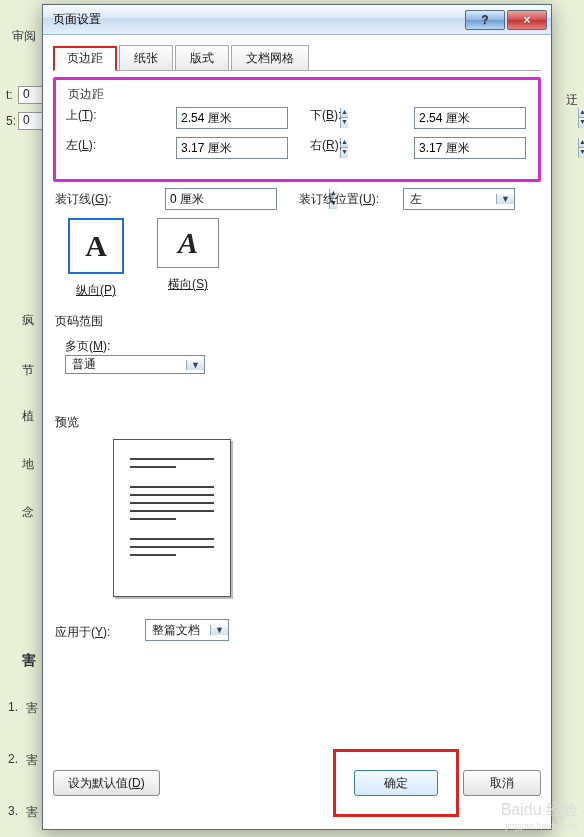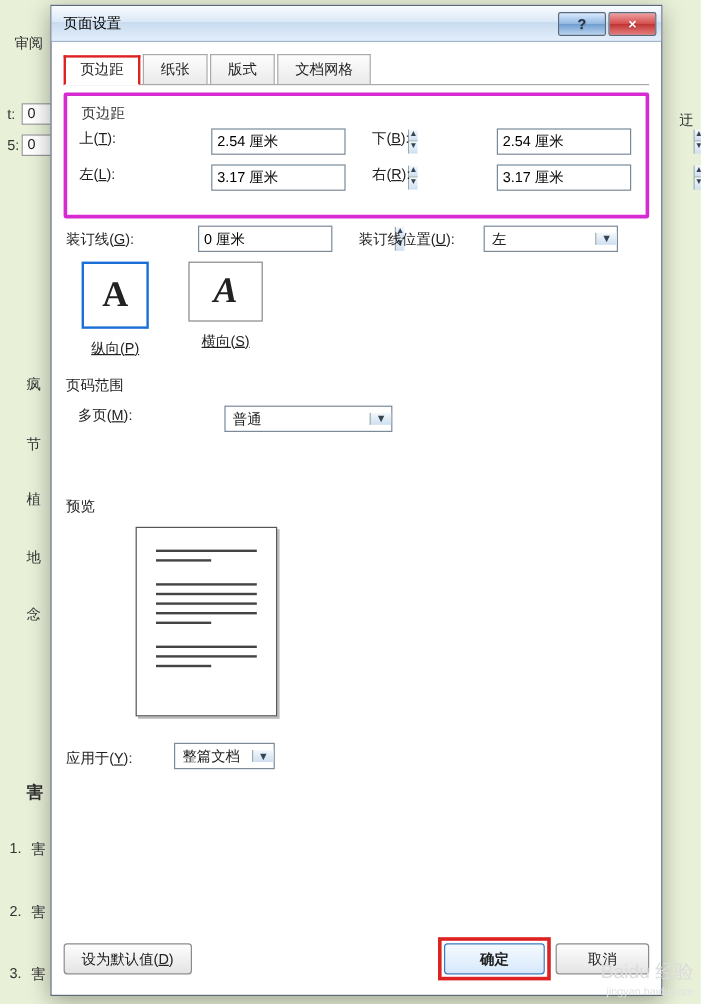--- a/index.html
+++ b/index.html
@@ -124,21 +124,21 @@
     padding:10px 10px 12px 10px; gap:4px;
     border-top:1px solid transparent;
   }
   .btn{
     height:26px; padding:0 14px;
     background:linear-gradient(#fdfdfd,#e4e4e4);
     border:1px solid #8a8a8a; border-radius:3px;
     font-size:12px; display:flex; align-items:center;
   }
   .btn.ok{border:1px solid #3c78c0; background:linear-gradient(#f5faff,#d7e8fb);}
-  .ok-highlight{border:3px solid #d22; padding:2px; display:inline-flex;font-weight:bold;}
+  .ok-highlight{border:3px solid #d22; padding:18px; display:inline-flex;}
   .push{flex:1;}
   .u{text-decoration:underline;}
   .watermark{
     position:absolute; right:6px; bottom:6px;
     color:#dcdcdc; font-size:16px; font-family:Arial;
     pointer-events:none;
   }
   .watermark .small{font-size:9px; display:block; text-align:right; color:#e2e2e2;}
   .section-title{margin:14px 0 2px 2px;}
 </style>
@@ -259,21 +259,21 @@
       </div>
       <div class="orient-item">
         <div class="orient-box" style="width:62px;height:50px;">
           <span class="orient-A" style="transform:rotate(0deg);font-style:italic;">A</span>
         </div>
         <div class="orient-label"><span>横向(<span class="u">S</span>)</span></div>
       </div>
     </div>
 
     <div class="section-title">页码范围</div>
-    <div class="row" style="padding-left:12px;margin-top:6px;">
+    <div class="row" style="padding-left:12px;margin-top:6px;flex-direction:column;">
       <div class="lbl-w"><span>多页(<span class="u">M</span>):</span></div>
       <div style="width:32px;"></div>
       <div class="combo">
         <span>普通</span>
         <div class="caret">▼</div>
       </div>
     </div>
 
     <div class="section-title" style="margin-top:46px;">预览</div>
     <div class="preview-container">

